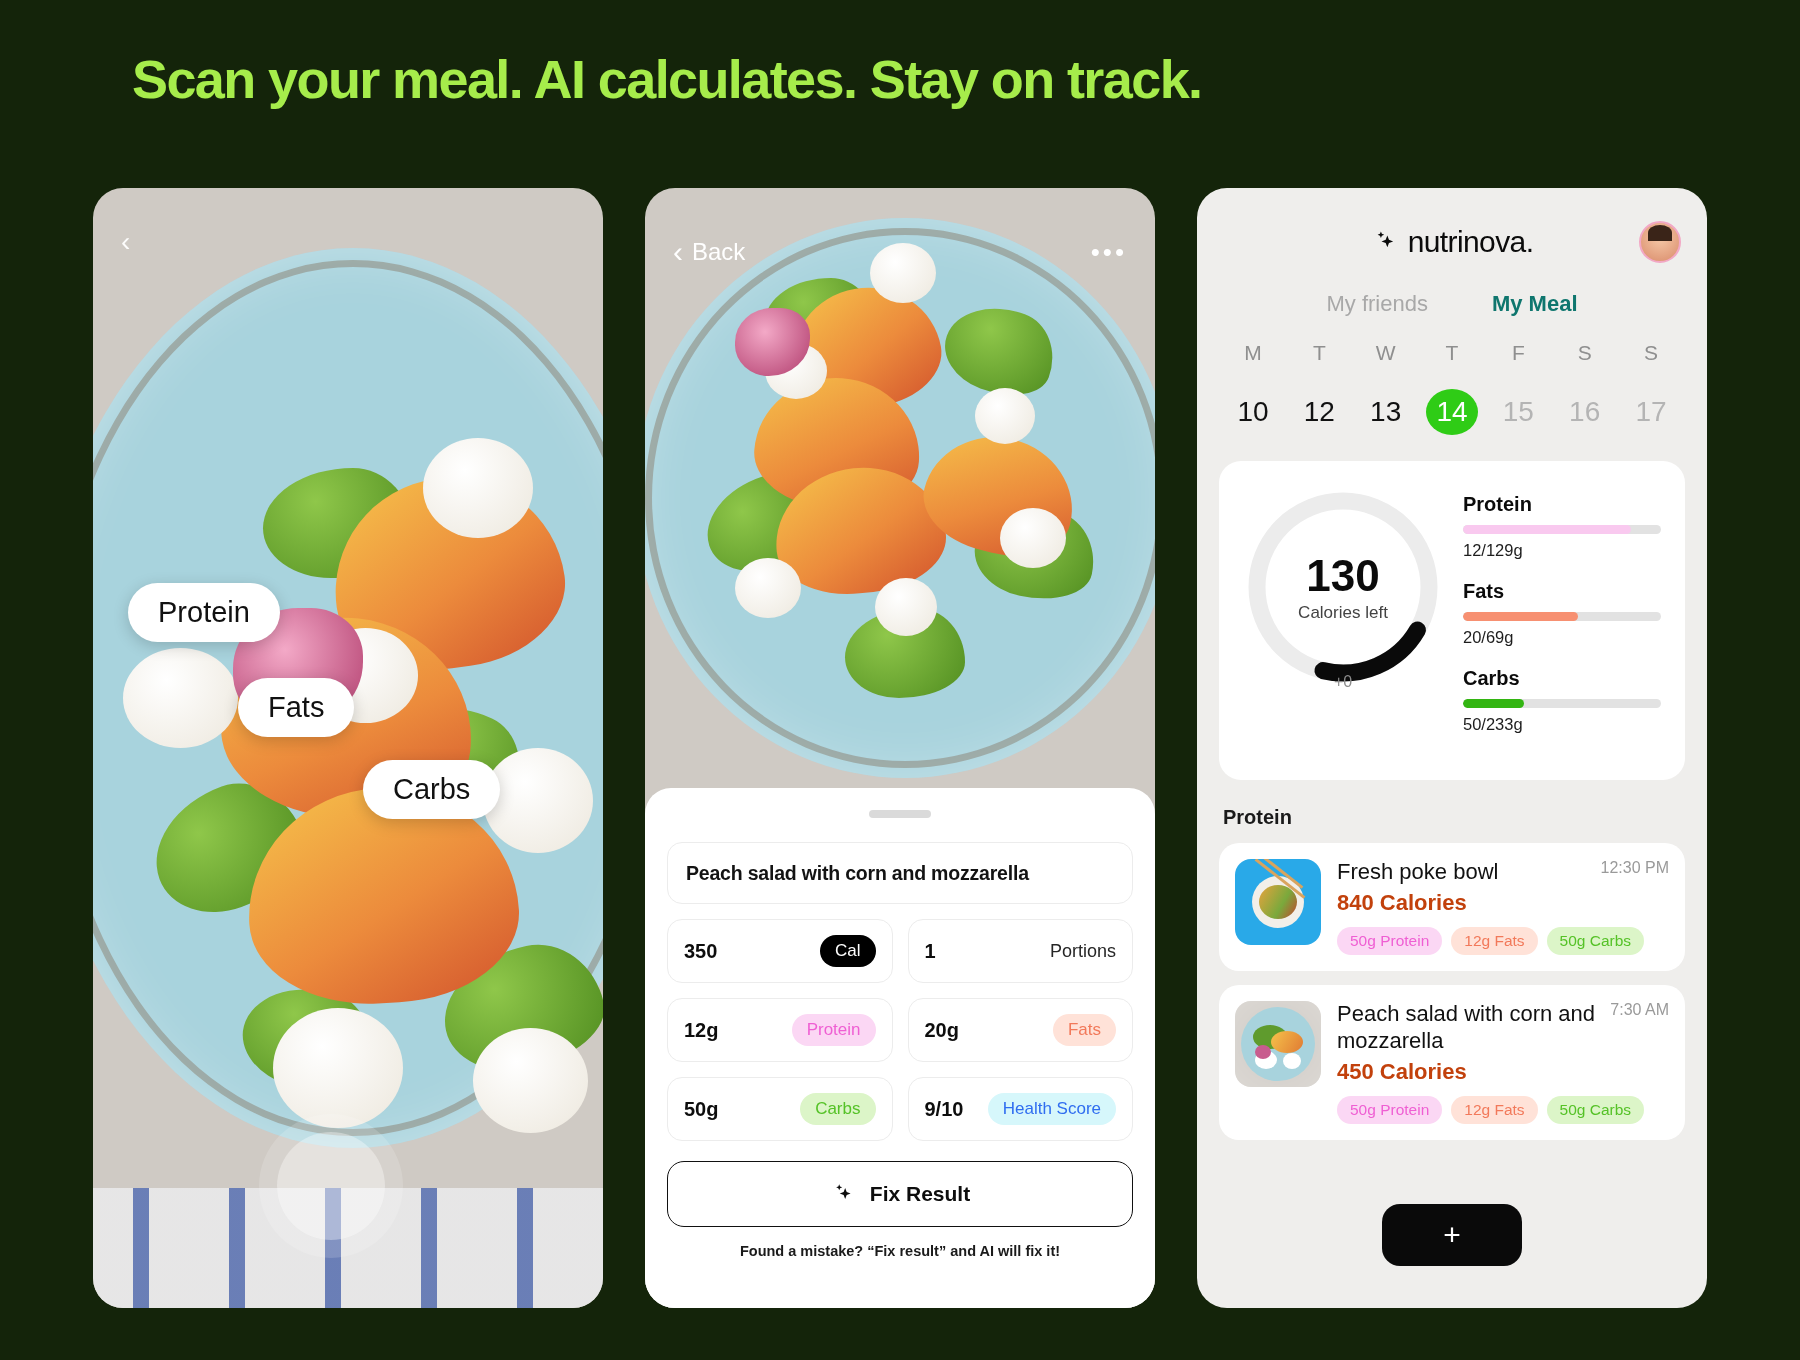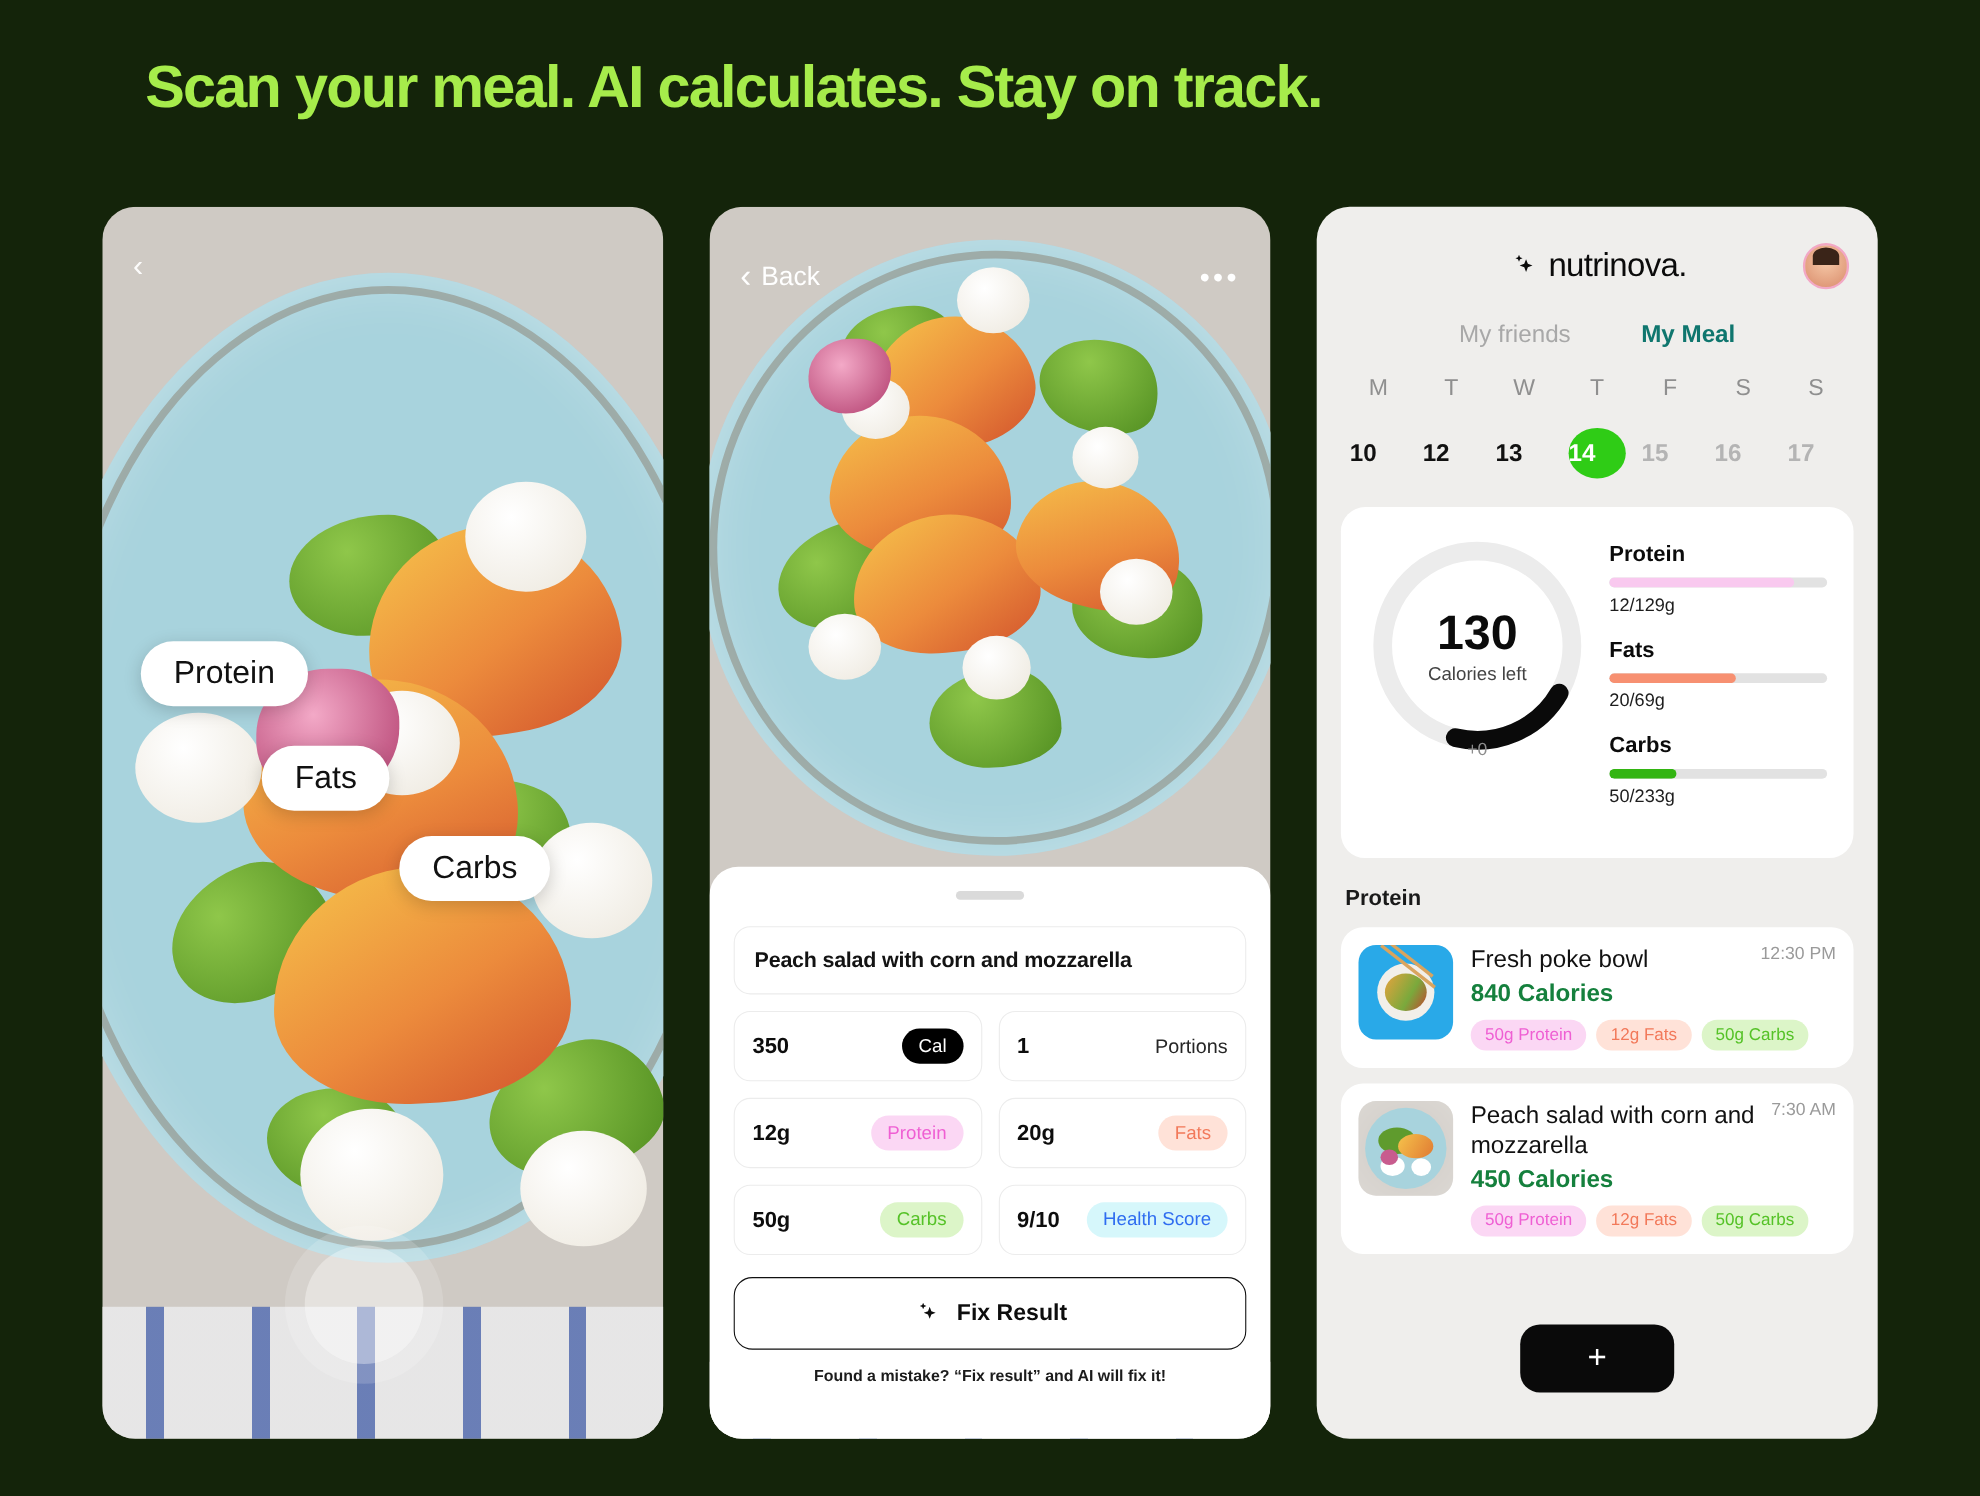--- a/index.html
+++ b/index.html
@@ -92,22 +92,22 @@
            background:radial-gradient(circle at 50% 38%,#f6c9a8,#d98b6a);
            border:2px solid #f2a8c5; position:relative; overflow:hidden;}
   .avatar::after{ content:""; position:absolute; left:7px; top:2px; right:7px; height:16px;
                   background:#3a2418; border-radius:50% 50% 0 0; }
   .tabs{ display:flex; justify-content:center; gap:64px; margin-top:28px; }
   .tab{ font-size:22px; color:#a8a8a8; }
   .tab.active{ color:#0f766e; font-weight:700; }
   .daynames,.daynums{ display:flex; justify-content:space-between;
                       padding:0 30px; margin-top:24px; }
   .daynames span{ width:52px; text-align:center; font-size:21px; color:#8f8f8f; }
-  .daynums span{ width:52px; text-align:left; font-size:22px;
-                 font-weight:700; color:#b4b4b4; line-height:46px; }
+  .daynums span{ width:52px; text-align:center; font-size:28px;
+                 font-weight:400; color:#b4b4b4; line-height:46px; }
   .daynums span.dim{ color:#111; }
   .daynums span.sel{ background:#2fcc16; color:#fff; border-radius:50%; }
   .card{ margin:26px 22px 0; background:#fff; border-radius:22px;
          padding:26px 24px; display:flex; gap:20px; }
   .ring{ position:relative; width:200px; height:200px; flex:0 0 200px; }
   .ring svg{ transform:rotate(-90deg); }
   .ringtxt{ position:absolute; inset:0; display:flex; flex-direction:column;
             align-items:center; justify-content:center; }
   .ringtxt .num{ font-size:44px; font-weight:700; color:#0b0b0b; }
   .ringtxt .lbl{ font-size:17px; color:#434343; margin-top:2px; }
@@ -122,21 +122,21 @@
   .recently{ margin:26px 0 0 26px; font-size:20px; font-weight:700; color:#1a1a1a; }
   .meal{ margin:14px 22px 0; background:#fff; border-radius:20px;
          padding:16px; display:flex; gap:16px; }
   .thumb{ width:86px; height:86px; border-radius:16px; flex:0 0 86px; overflow:hidden; position:relative; }
   .thumb.blue{ background:#29a9e8; }
   .thumb.plate{ background:#cfcac4; }
   .mbody{ flex:1; min-width:0; }
   .mrow{ display:flex; justify-content:space-between; align-items:flex-start; gap:10px; }
   .mtitle{ font-size:22px; color:#111; line-height:1.2; }
   .mtime{ font-size:16px; color:#9a9a9a; white-space:nowrap; }
-  .mcal{ font-size:22px; font-weight:700; color:#15803d; margin-top:5px; }
+  .mcal{ font-size:22px; font-weight:700; color:#c2410c; margin-top:5px; }
   .chips{ display:flex; gap:9px; margin-top:11px; }
   .chip{ border-radius:999px; padding:5px 13px; font-size:15.5px; }
   .fab{ position:absolute; left:50%; transform:translateX(-50%); bottom:42px;
         width:140px; height:62px; border-radius:18px; background:#0a0a0a;
         color:#fff; font-size:30px; display:flex; align-items:center; justify-content:center; }
 </style>
 </head>
 <body>
 
 <div class="headline">Scan your meal. AI calculates. Stay on track.</div>

